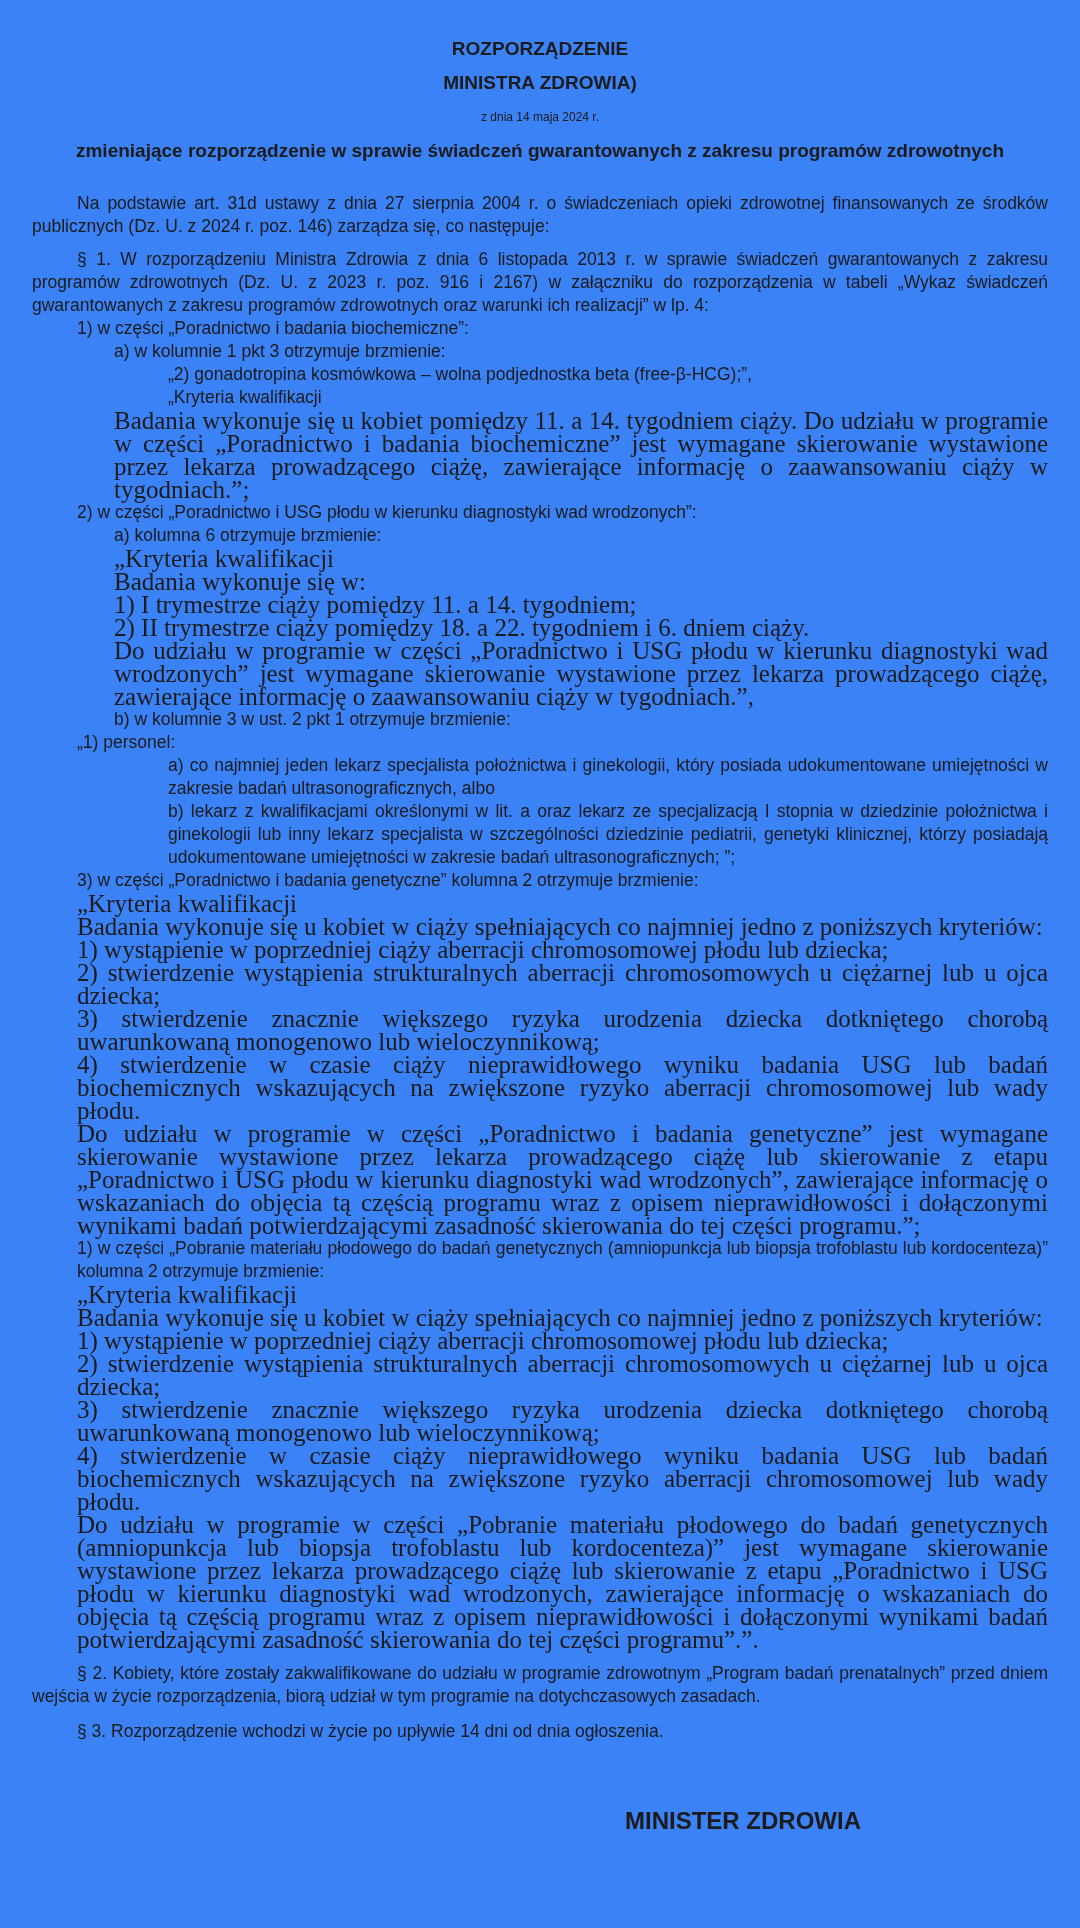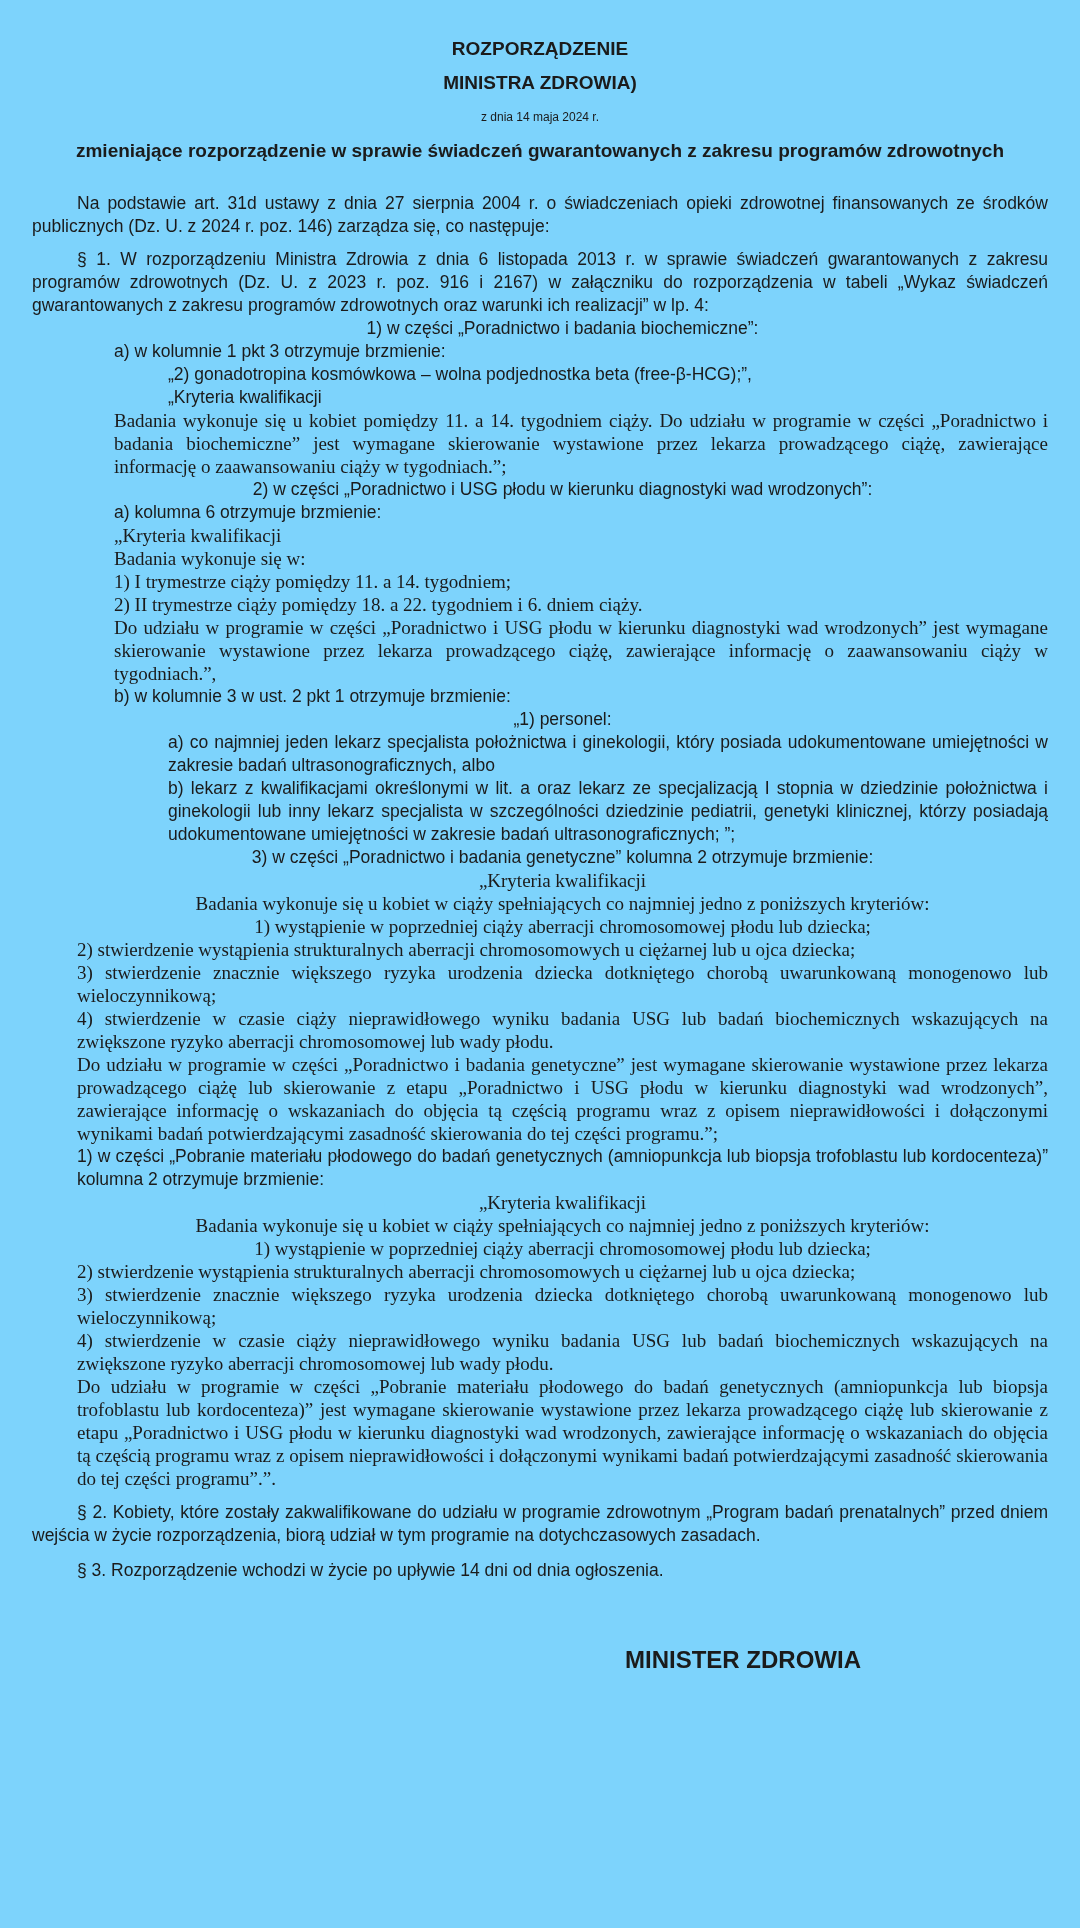--- a/index.html
+++ b/index.html
@@ -1,29 +1,29 @@
 <!DOCTYPE html>
 <html lang="pl"><head>
 <meta charset="utf-8">
 <style>
   html,body{margin:0;padding:0;background:#ffffff;}
   .page{
-    width:1080px;min-height:1928px;background:#7dd3fc;color:#1b1b1b;
+    width:1080px;min-height:1928px;background:#3b82f6;color:#1b1b1b;
     padding:38px 32px 0 32px;box-sizing:border-box;overflow:hidden;
   }
   .doc-header{text-align:center;}
   .h-line{margin:0 0 12px 0;line-height:22px;font-family:"Liberation Sans",sans-serif;}
   .h-bold{font-weight:bold;font-size:19px;}
   .h-reg{font-weight:normal;font-size:12px;}
   .doc-body{margin-top:30px;}
   .blk{margin:0;line-height:23px;}
   .f-sans{font-family:"Liberation Sans",sans-serif;font-size:17.5px;}
-  .f-serif{font-family:"Liberation Serif",serif;font-size:19px;}
+  .f-serif{font-family:"Liberation Serif",serif;font-size:25px;}
   .ind-0{margin-left:0;}
-  .ind-1{margin-left:45px;text-align:center;}
+  .ind-1{margin-left:45px;}
   .ind-2{margin-left:82px;}
   .ind-3{margin-left:136px;}
   .just{text-align:justify;text-align-last:left;}
   .signature{
     margin-top:66px;padding-left:593px;
     font-family:"Liberation Sans",sans-serif;font-weight:bold;font-size:24px;
     line-height:23px;white-space:nowrap;
   }
 </style>
 </head>

